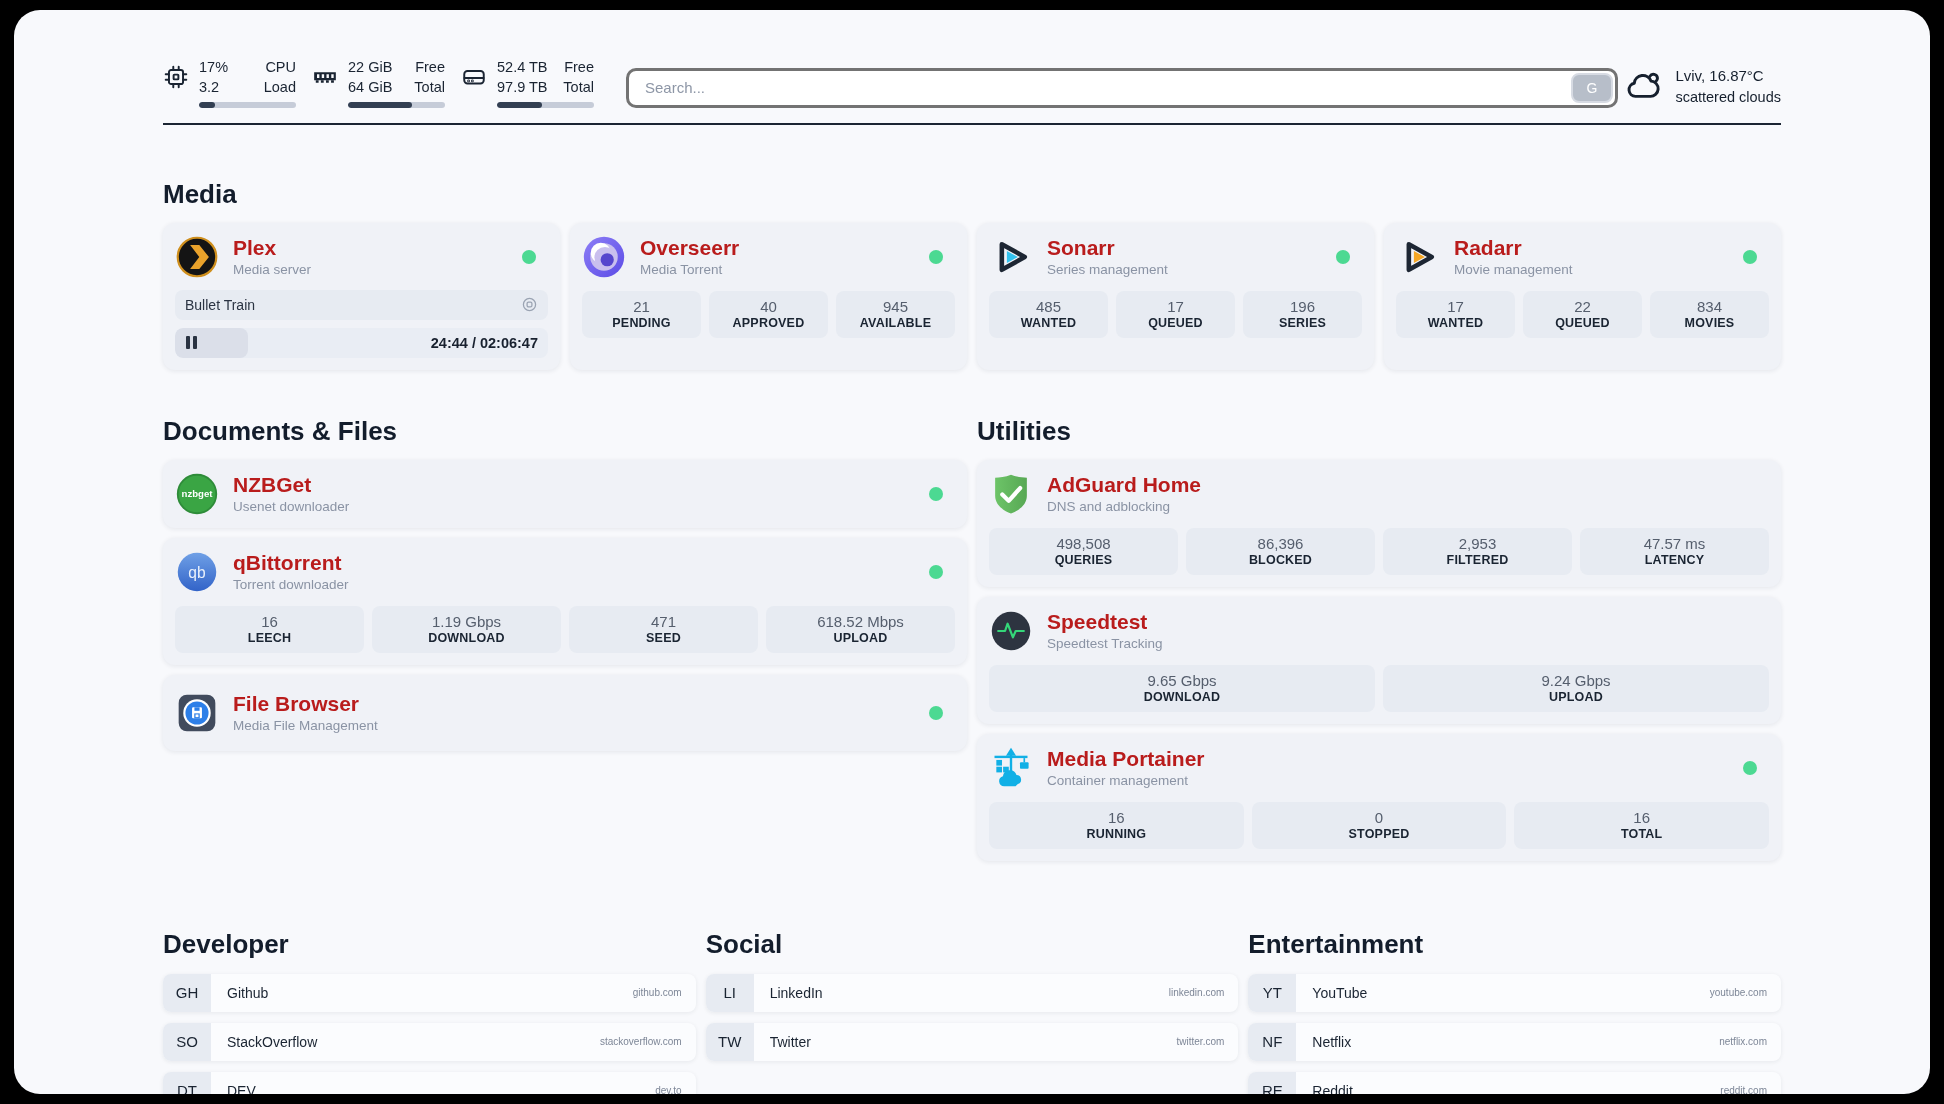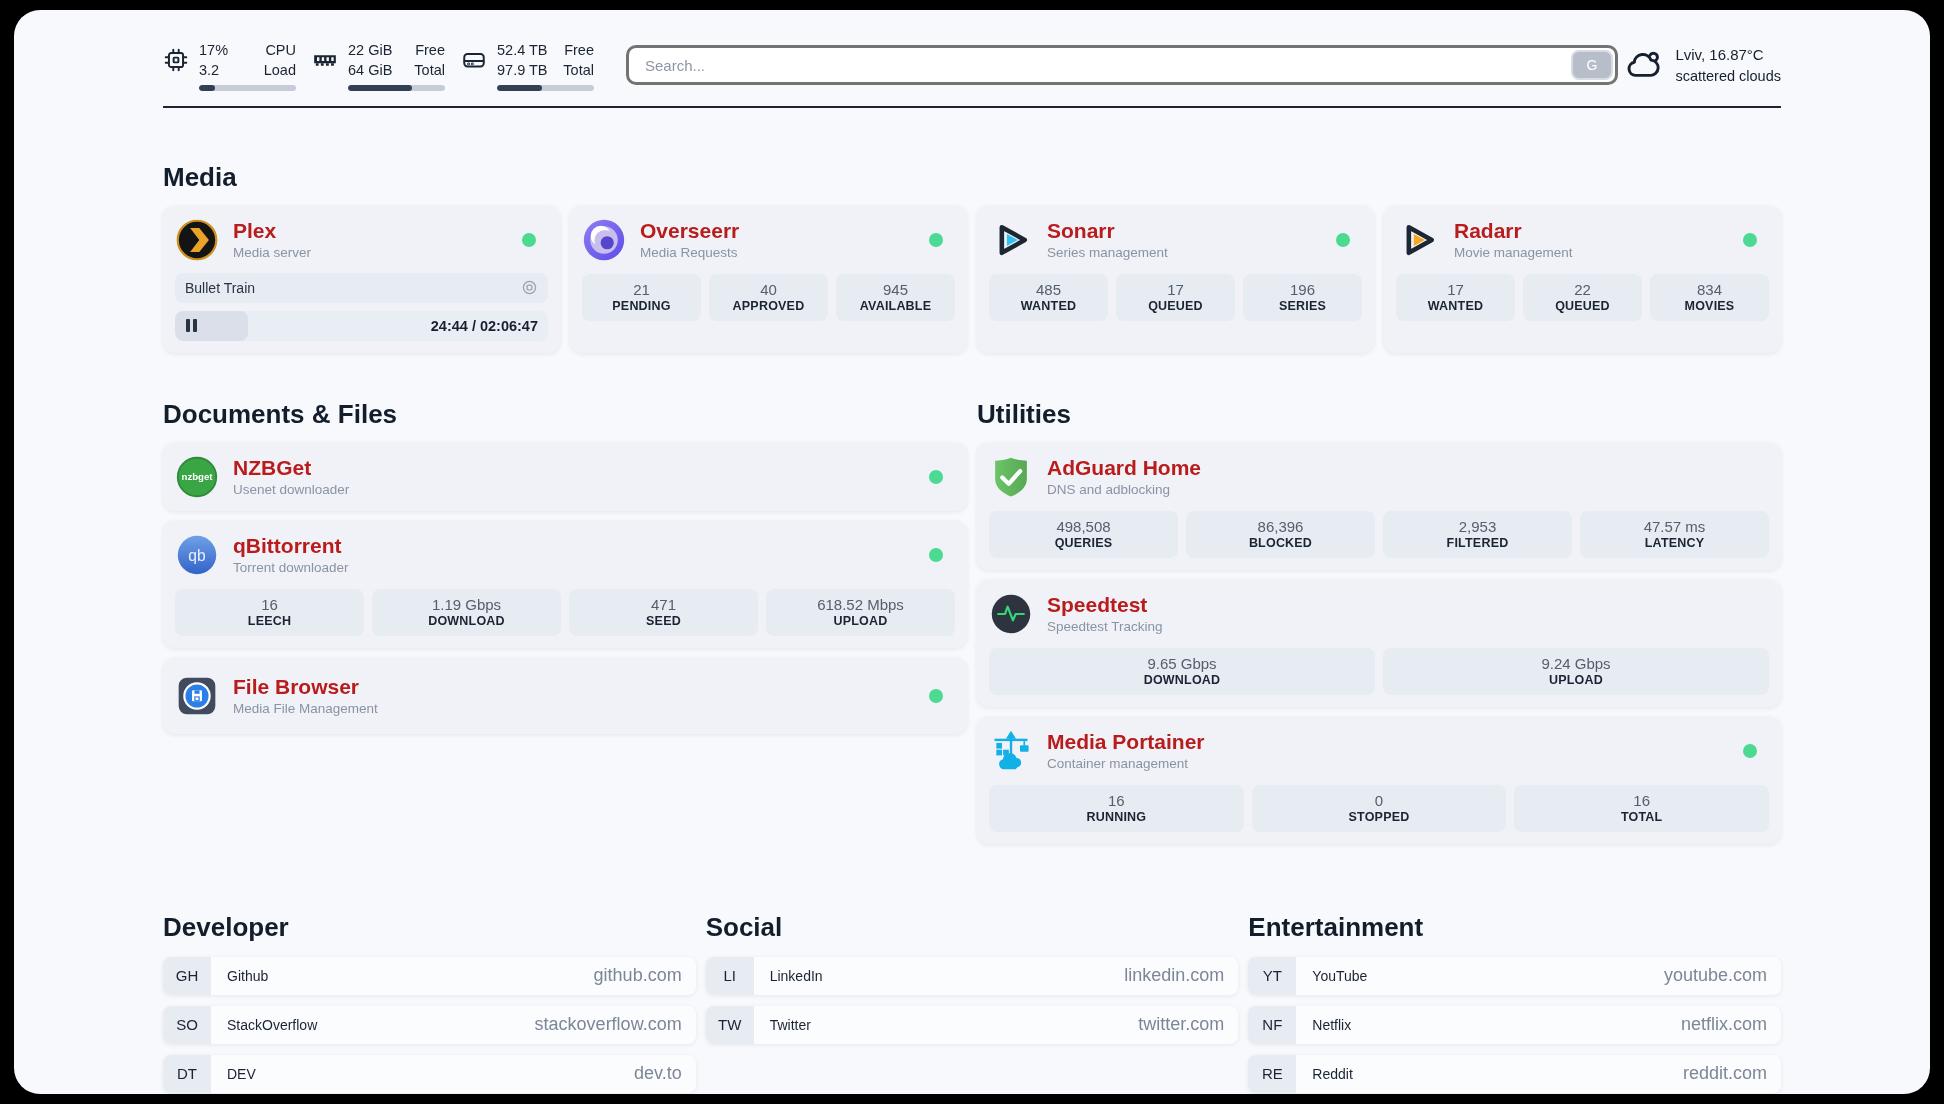--- a/index.html
+++ b/index.html
@@ -3,21 +3,21 @@
 <meta charset="utf-8">
 <style>
   * { box-sizing: border-box; margin: 0; padding: 0; }
   html,body { width:1944px; height:1104px; }
   body { background:#000; font-family:"Liberation Sans", sans-serif; position:relative; }
   .panel { position:absolute; left:14px; top:10px; width:1916px; height:1084px;
            background:#f8f9fc; border-radius:26px; overflow:hidden; }
   .content { width:1618px; margin:0 auto; padding-top:30px; }
 
   
-  .topbar { display:flex; align-items:center; }
+  .topbar { display:flex; align-items:flex-end;margin-top:17px; }
   .res { display:flex; margin-right:16px; }
   .res-icon { color:#1a2432; margin-top:7px; margin-right:10px; flex:none; }
   .res-body { width:97px; }
   .res-rows { display:flex; justify-content:space-between; }
   .res-col { display:flex; flex-direction:column; font-size:14.5px; color:#1a2432; line-height:1.4; }
   .res-col.right { text-align:right; }
   .res-bar { height:6px; background:#c6ccd8; border-radius:3px; margin-top:4px; overflow:hidden; }
   .res-fill { height:100%; background:#333f52; border-radius:3px; }
 
   .search-wrap { position:relative; margin-left:16px; width:992px; }
@@ -74,21 +74,21 @@
   .card.slim { padding:16px 12px; }
 
   
   .bookmarks { display:grid; grid-template-columns:repeat(3,1fr); gap:10px; margin-top:58px; }
   .bm-title { margin-bottom:14px; }
   .bm-row { height:38px; background:#fbfcfe; border-radius:8px; display:flex; align-items:center;
             box-shadow:0 1px 4px rgba(25,35,55,.08); margin-bottom:11px; overflow:hidden; cursor:pointer; }
   .bm-abbr { width:48px; align-self:stretch; background:#e7ebf2; display:flex; align-items:center;
              justify-content:center; font-size:15px; color:#1a2432; flex:none; }
   .bm-name { margin-left:16px; font-size:14px; color:#1a2432; }
-  .bm-url { margin-left:auto; margin-right:14px; font-size:18px; color:#7d8697; }
+  .bm-url { margin-left:auto; margin-right:14px; font-size:10px; color:#7d8697; }
 </style>
 </head>
 <body>
 
 <div class="panel">
   <div class="content">
 
     <div class="topbar">
 
       <div class="res">
@@ -235,21 +235,21 @@
                 </defs>
               <circle cx="24" cy="24" r="22" fill="url(#ovs)"></circle>
               <circle cx="24" cy="24" r="15" fill="#c9bfee"></circle>
               <circle cx="20.5" cy="19.5" r="11" fill="#ffffff"></circle>
               <circle cx="25" cy="24.5" r="11.5" fill="#c9bfee"></circle>
               <circle cx="27.5" cy="27" r="7.2" fill="#5646cd"></circle>
             </svg>
             </span>
           <div class="app-text">
             <div class="app-title">Overseerr</div>
-            <div class="app-sub">Media Requests</div>
+            <div class="app-sub">Media Torrent</div>
           </div>
           <span class="dot"></span>
         </div>
         <div class="stats">
           <div class="stat">
             <div class="stat-value">21</div>
             <div class="stat-label">PENDING</div>
           </div>
           <div class="stat">
             <div class="stat-value">40</div>

